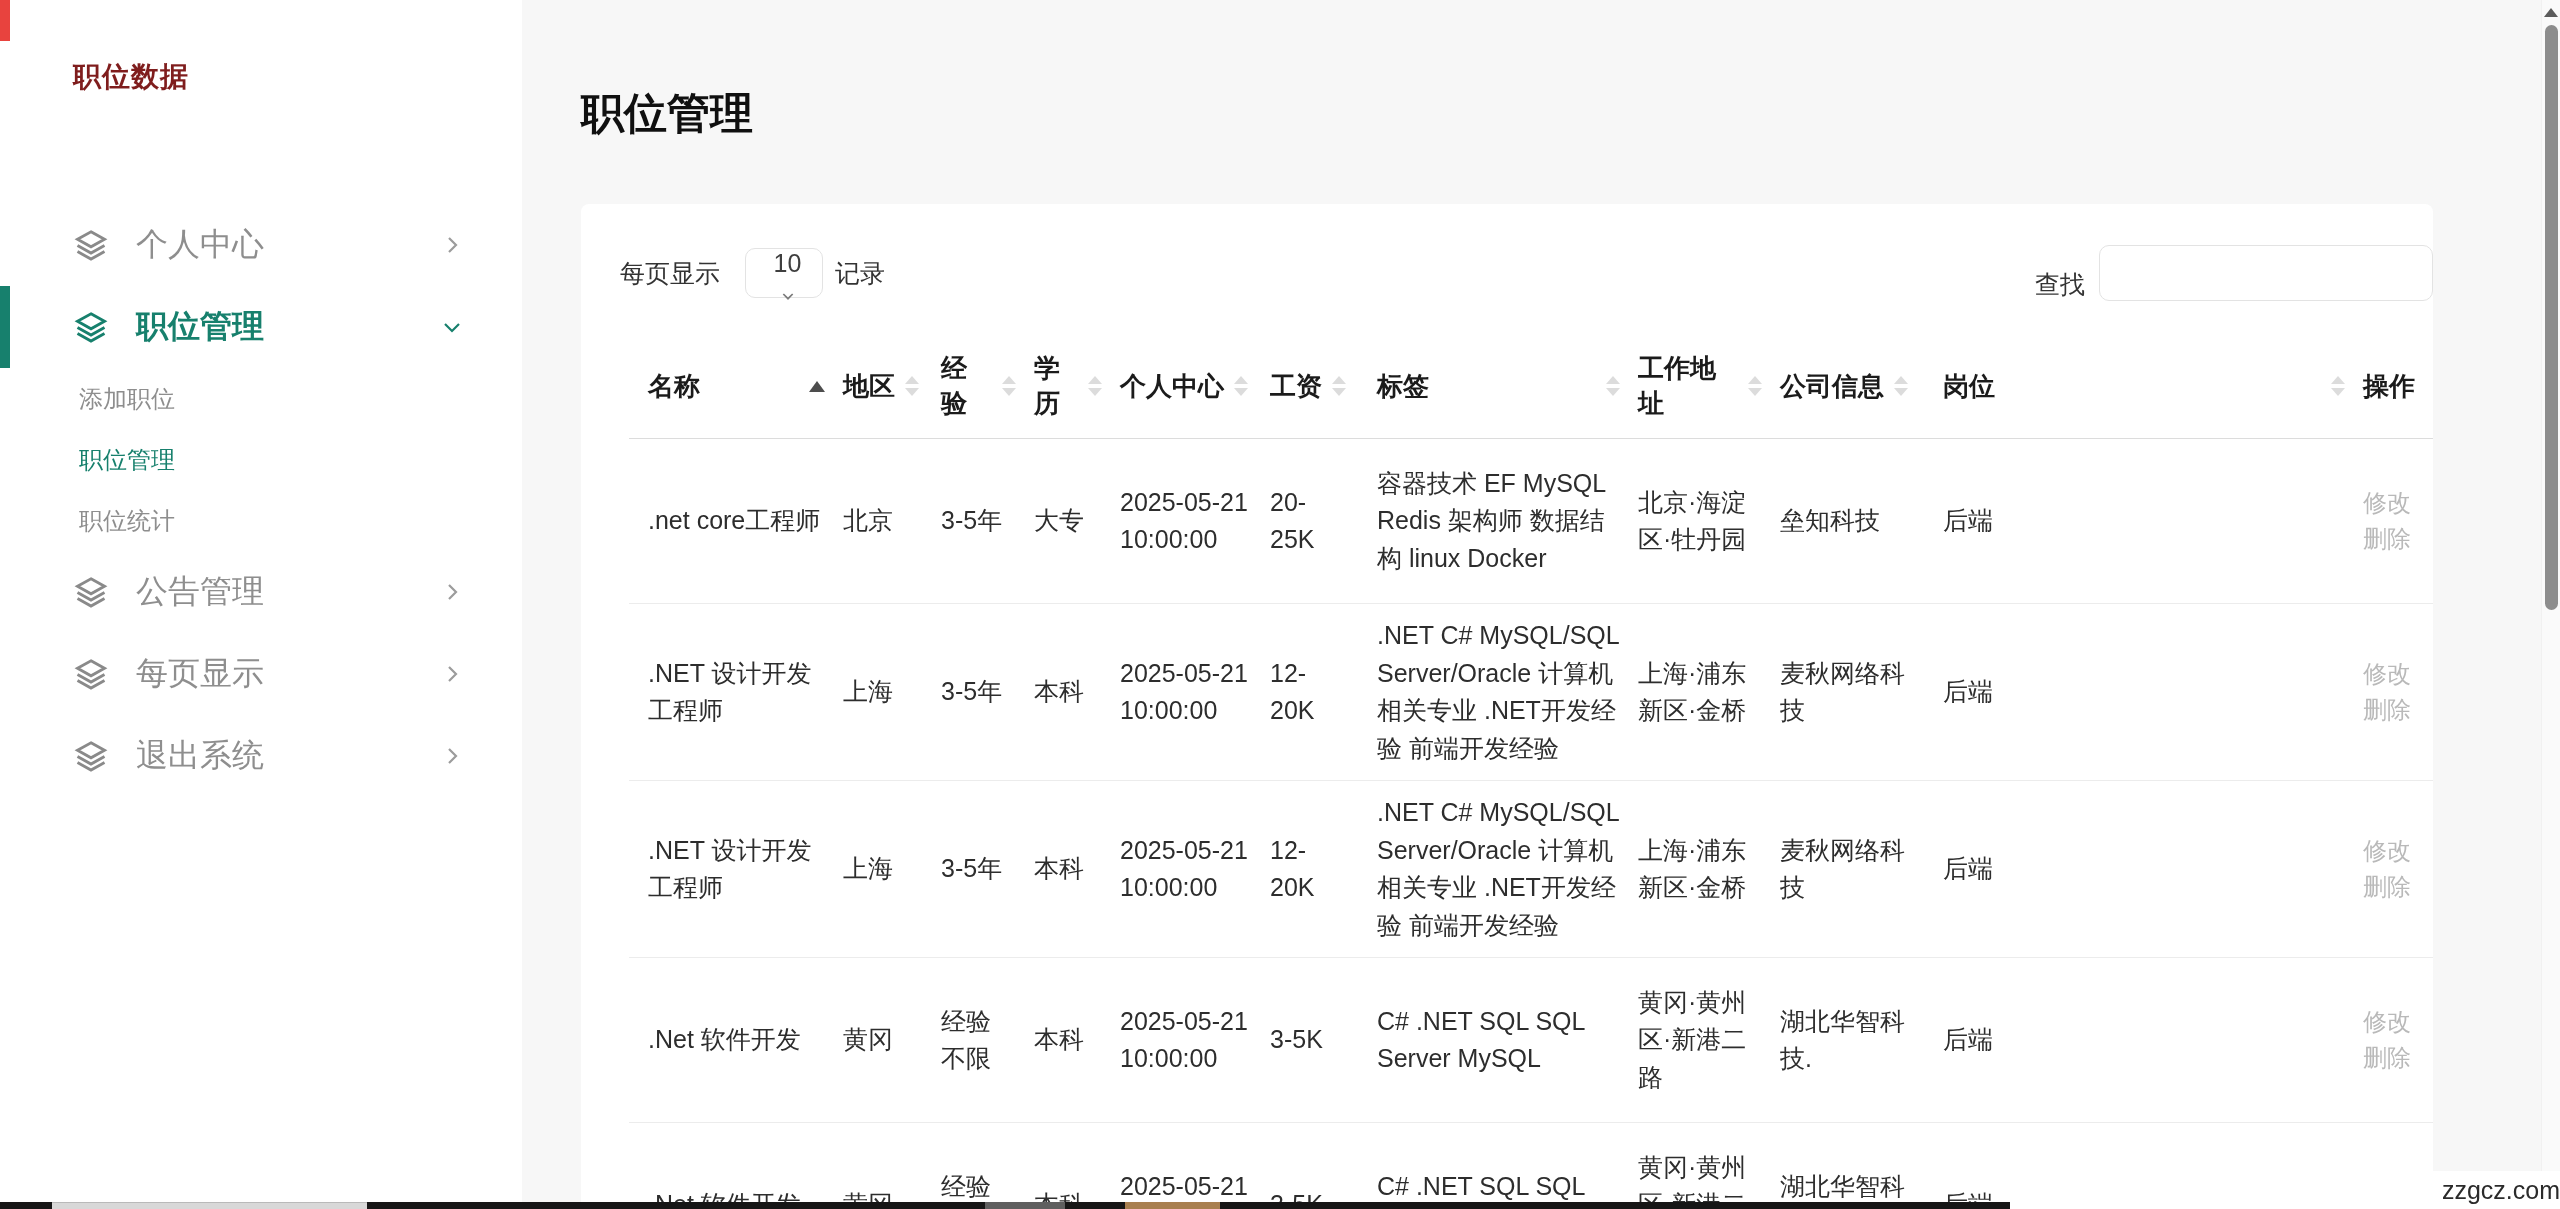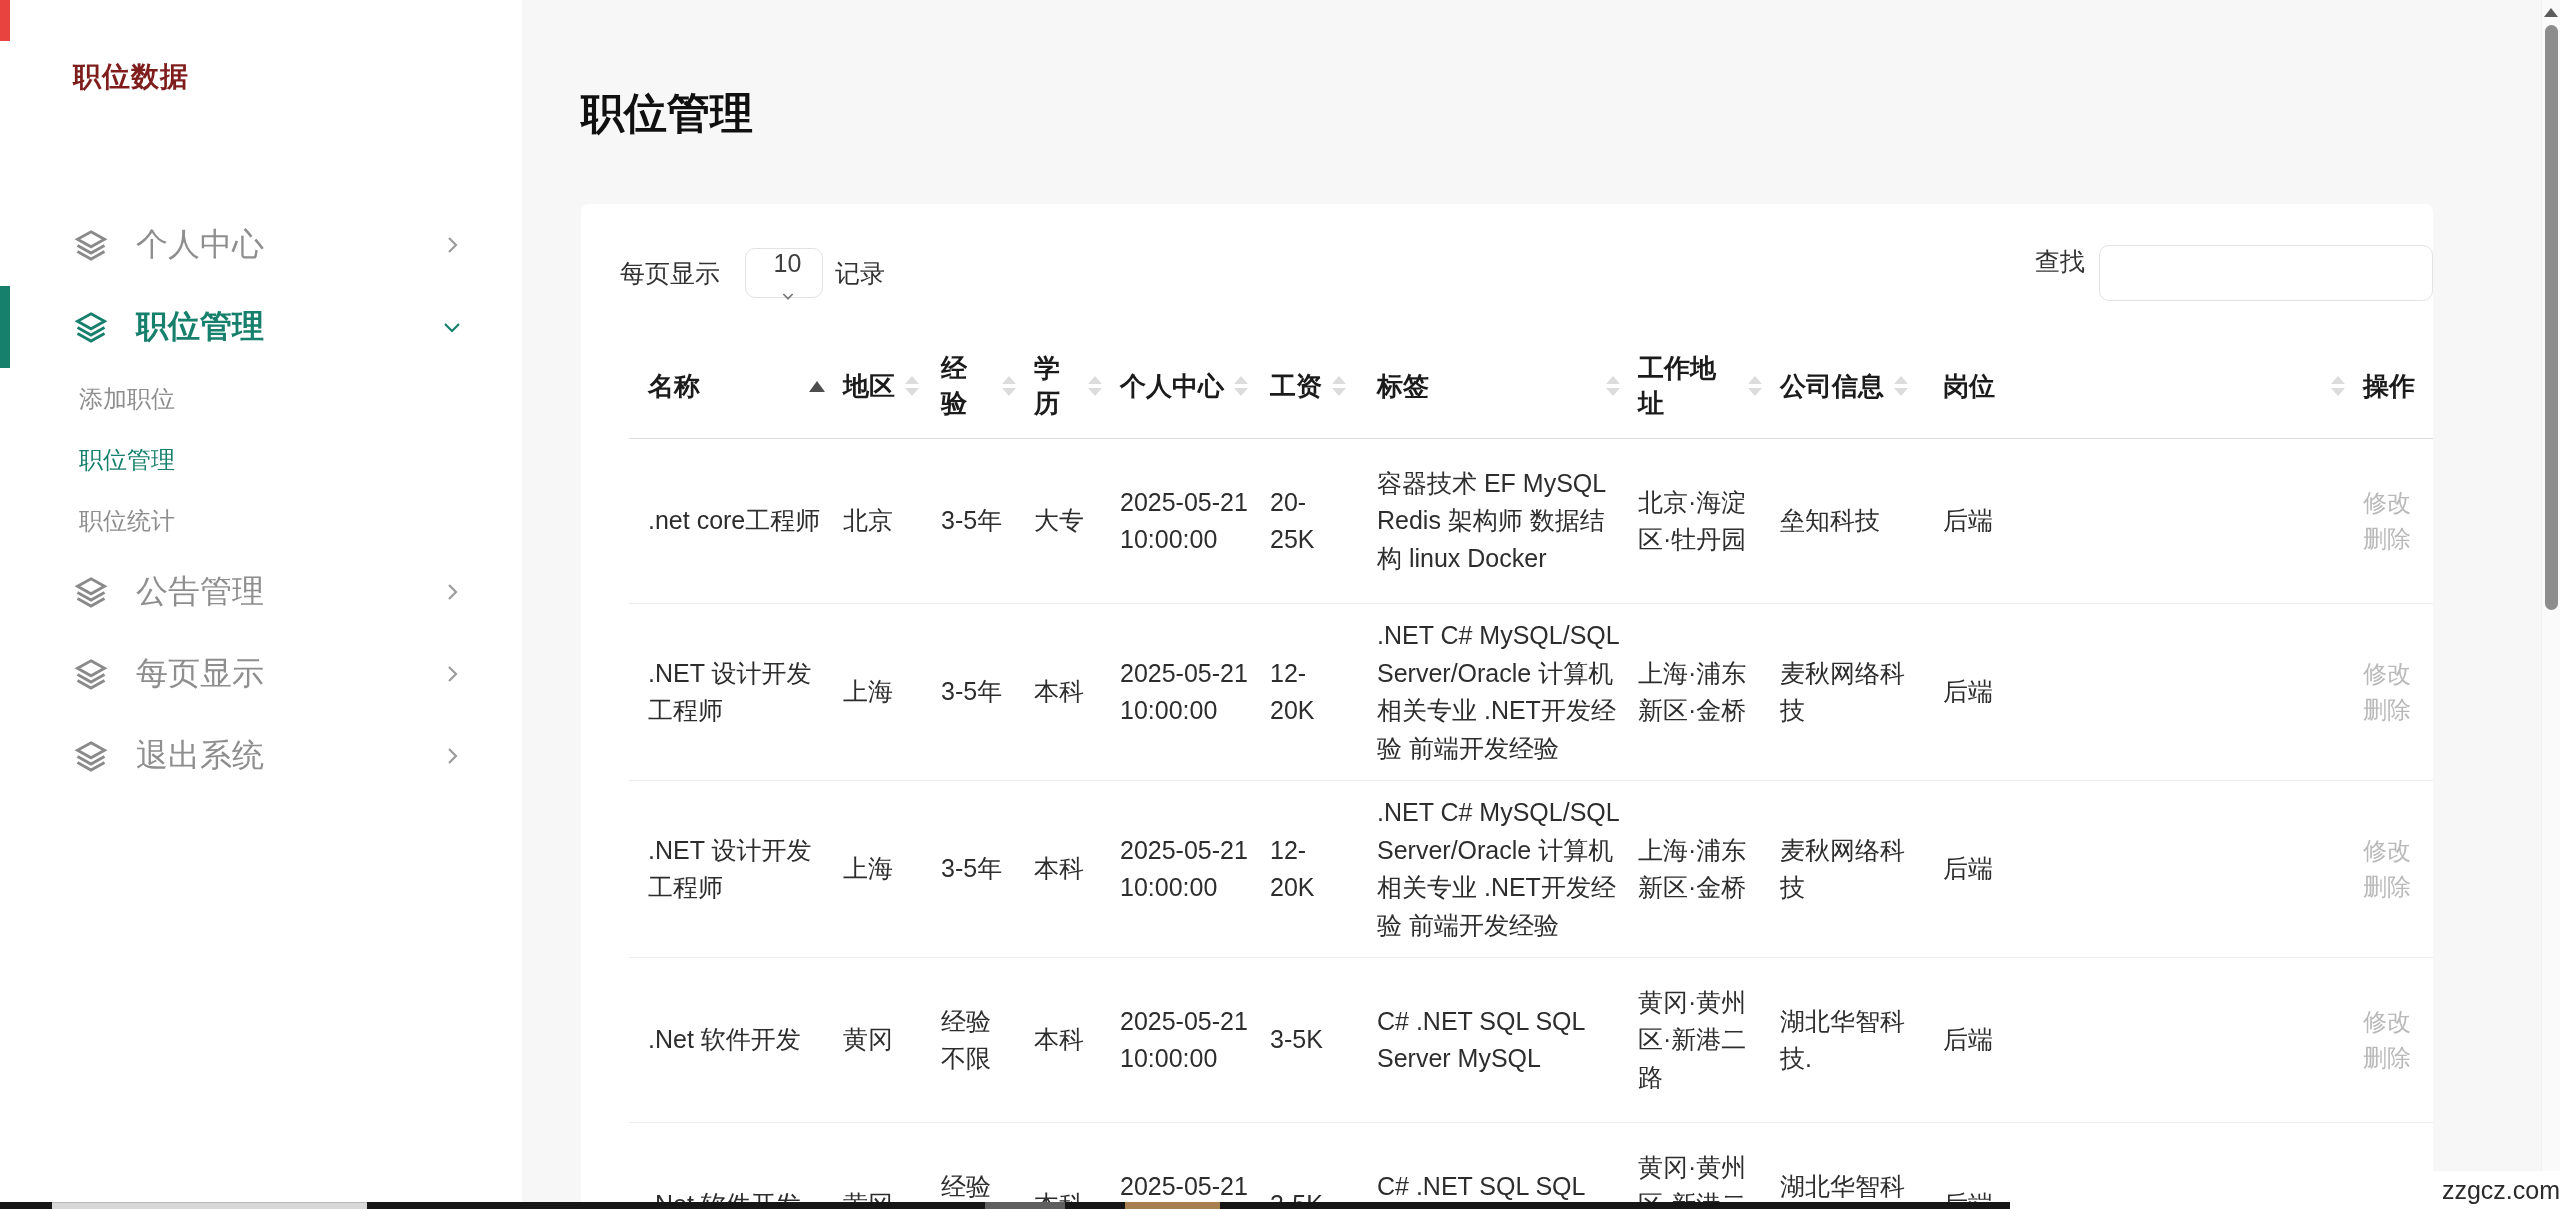--- a/index.html
+++ b/index.html
@@ -26,21 +26,21 @@
   .card{position:absolute;left:581px;top:204px;width:1852px;height:1005px;background:#ffffff;
         border-radius:8px;z-index:1;}
   .controls{display:flex;align-items:center;justify-content:space-between;padding:41px 0 0 39px;}
   .pp{display:flex;align-items:center;font-size:25px;color:#333;}
   .pp .t1{margin-right:25px;}
   .pp .t2{margin-left:12px;}
   .pp-select{width:78px;height:50px;border:1px solid #e3e3e3;border-radius:10px;background:#fff;
              display:flex;align-items:center;justify-content:space-between;box-sizing:border-box;
              padding:0 10px 0 17px;font-size:25px;color:#3f3f3f;cursor:pointer;flex-direction:column;}
   .pp-select .sel-chev{width:16px;height:16px;color:#7b7b7b;}
-  .search{display:flex;align-items:flex-start;font-size:25px;color:#333;}
+  .search{display:flex;align-items:flex-end;font-size:25px;color:#333;}
   .search label{margin-right:14px;}
   .search input{width:334px;height:56px;border:1px solid #e3e3e3;border-radius:10px;background:#fff;
                 outline:none;font-size:25px;padding:0 16px;box-sizing:border-box;color:#333;}
 
   
   .table{margin:50px 0 0 48px;width:1804px;}
   .trow{display:grid;grid-template-columns:195px 98px 93px 86px 150px 107px 261px 142px 163px 420px 70px;
         padding-left:19px;box-sizing:border-box;}
   .thead{padding-bottom:17px;border-bottom:1px solid #dcdcdc;align-items:center;}
   .th{display:flex;align-items:center;padding-right:18px;font-size:26px;font-weight:700;color:#1b1b1b;cursor:pointer;}

